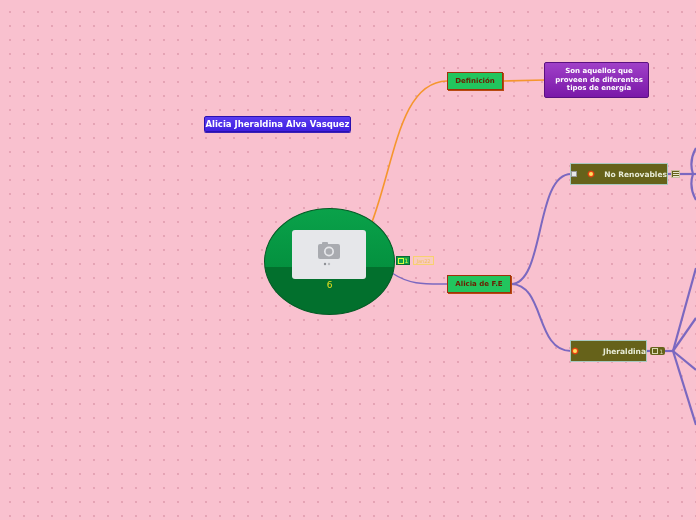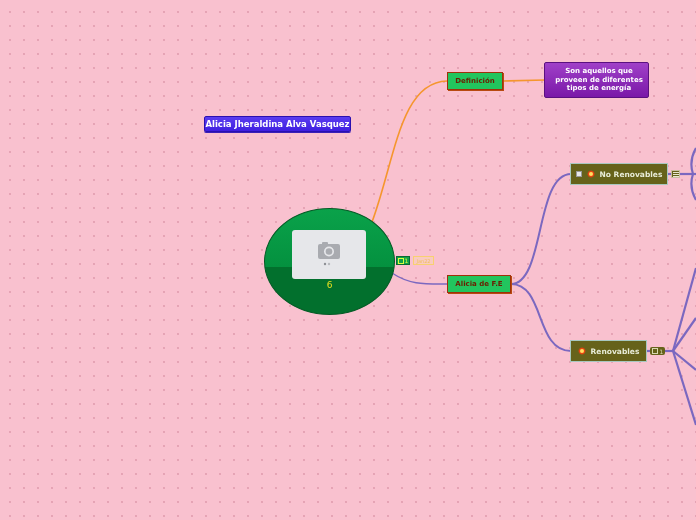--- a/index.html
+++ b/index.html
@@ -43,21 +43,21 @@
     background: #22c55e; border: 1px solid #a0300a; color: #6b1e00;
     font-size: 7px; box-shadow: 1px 1px 0 #b84a10;
   }
   .purple-node {
     background: linear-gradient(#a040c8, #7a18a8); border: 1px solid #5a1080;
     color: #fff; font-size: 7px; line-height: 8.5px; text-align: center;
     justify-content: flex-start; padding-left: 8px; border-radius: 2px;
   }
   .olive-node {
     background: #66621a; border: 1px solid #a8c8c0; color: #e8ecd8;
-    font-size: 7.5px; gap: 5px;
+    font-size: 7.5px; gap: 5px; justify-content: space-between;
   }
   .sq { width: 6px; height: 6px; background: #e8e8e8; border: 1px solid #999; box-sizing: border-box; }
   .burst { width: 8px; height: 8px; border-radius: 50%;
     background: radial-gradient(circle, #ffe060 0 25%, #f04010 45%, rgba(240,60,10,0) 70%); }
   .badge {
     position: absolute; box-sizing: border-box; display: flex; align-items: center;
     justify-content: center; font-size: 6px;
   }
 </style>
 </head>
@@ -132,18 +132,18 @@
 <div class="badge" style="left:671px;top:170px;width:9px;height:8px;background:#66621a;border:1px solid #c8c0a0;">
   <svg width="6" height="5">
     <rect x="0" y="0" width="6" height="1" fill="#e8e8d0"></rect>
     <rect x="0" y="2" width="6" height="1" fill="#e8e8d0"></rect>
     <rect x="0" y="4" width="6" height="1" fill="#e8e8d0"></rect>
   </svg>
 </div>
 
 <div class="node olive-node" style="left:570px;top:340px;width:77px;height:22px;">
   <span class="burst"></span>
-  <span>Renovables</span>
+  <span>Jheraldina</span>
 </div>
 <div class="badge" style="left:650px;top:347px;width:15px;height:8px;background:#66621a;border-radius:2px;color:#d8d8b0;gap:2px;">
   <span style="width:4px;height:4px;border:1px solid #d8d8b0;display:inline-block;"></span>
   <span>1</span>
 </div>
 
 </body></html>

